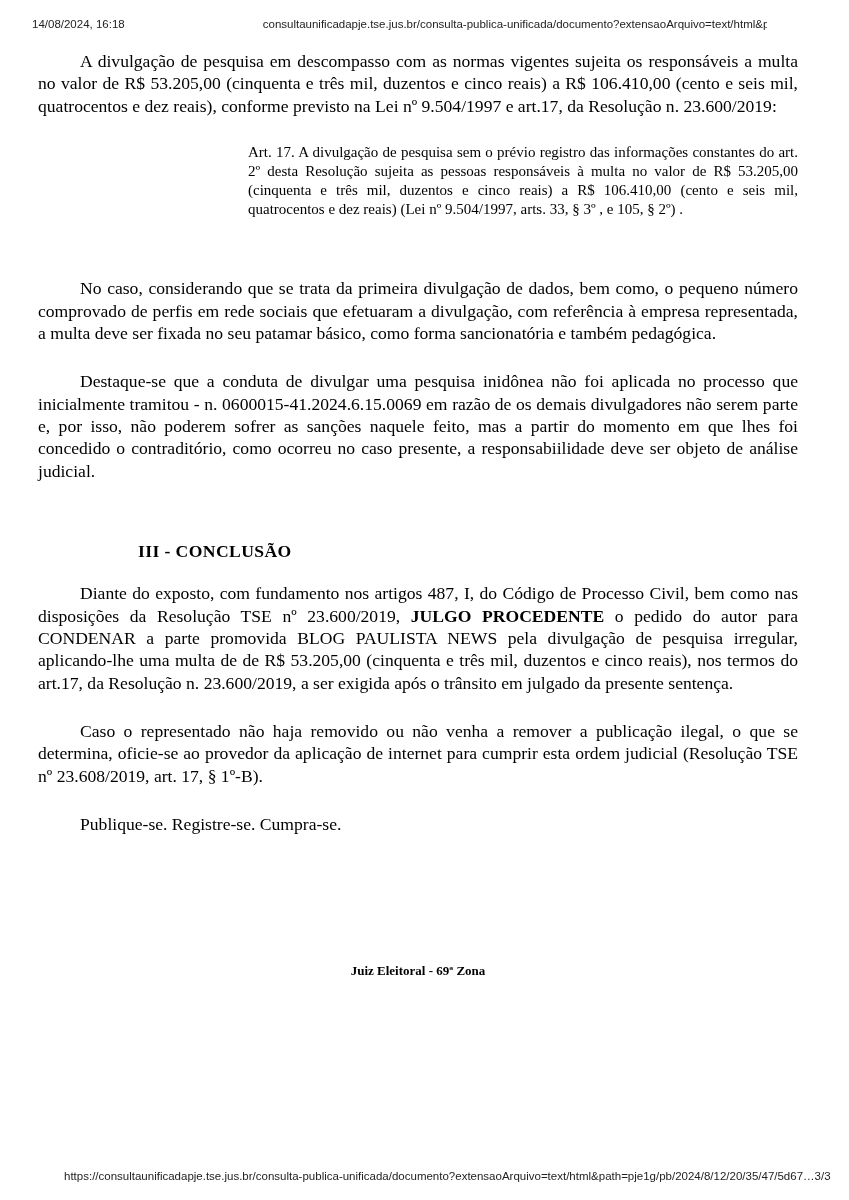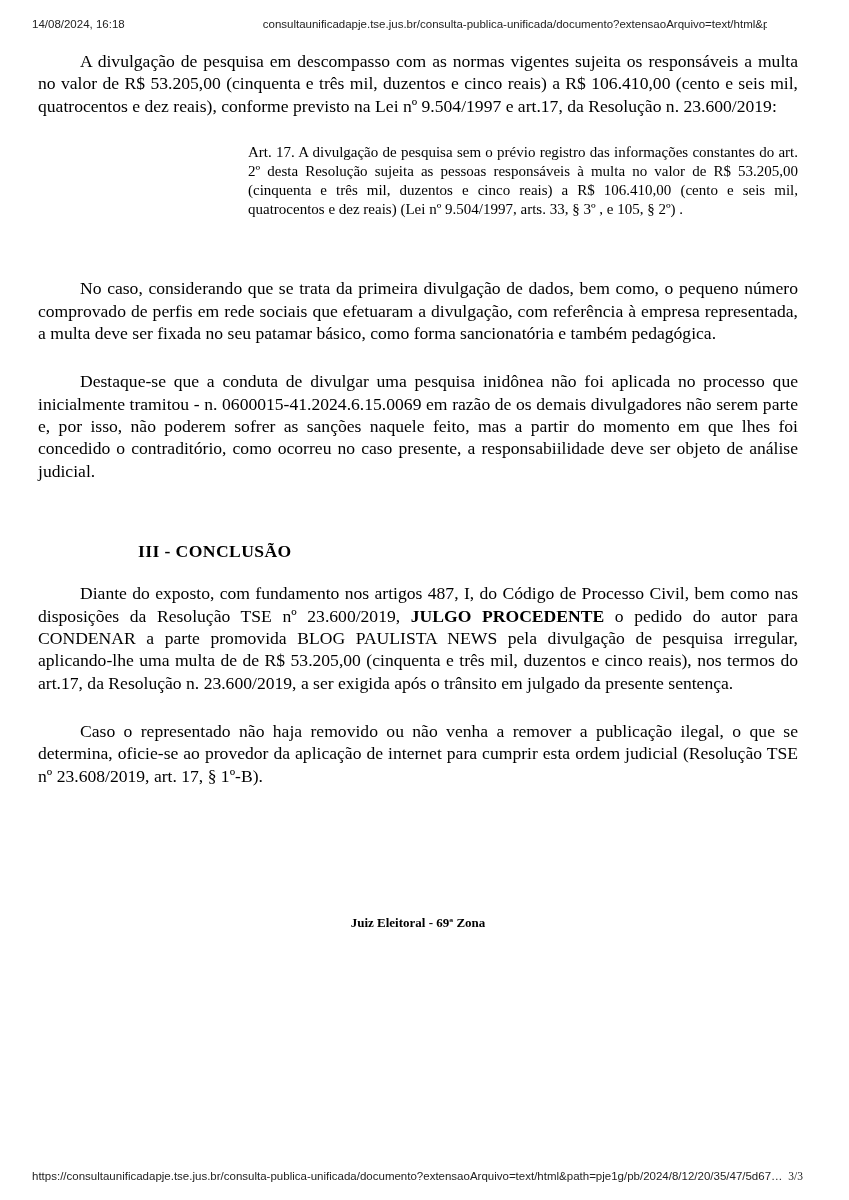--- a/index.html
+++ b/index.html
@@ -93,28 +93,28 @@
     bottom: 18px;
     left: 0;
     width: 849px;
     display: flex;
     align-items: baseline;
     font-family: "Liberation Sans", sans-serif;
     font-size: 11.5px;
     color: #222222;
   }
   .browser-footer .ftr-url {
+    margin-left: 32px;
     white-space: nowrap;
     padding-left: 32px;
   }
   .browser-footer .ftr-page {
     margin-left: auto;
     margin-right: 46px;
     white-space: nowrap;
-    font-family: Liberation Serif, serif;
   }
 </style>
 </head>
 <body>
 
 <div class="page">
 
   <div class="browser-header">
     <span class="hdr-date">14/08/2024, 16:18</span>
     <span class="hdr-url">consultaunificadapje.tse.jus.br/consulta-publica-unificada/documento?extensaoArquivo=text/html&amp;path=pje1g/pb/2024/8/12/2…</span>
@@ -136,20 +136,21 @@
 
     <h2 class="section-title">III - CONCLUSÃO</h2>
 
     <div style="height:20px"></div>
 
     <p class="para spacer-md"><span>Diante do exposto, com fundamento nos artigos 487, I, do Código de Processo Civil, bem como nas disposições da Resolução TSE nº 23.600/2019, </span><span class="strong">JULGO PROCEDENTE</span><span> o pedido do autor para CONDENAR a parte promovida BLOG PAULISTA NEWS pela divulgação de pesquisa irregular, aplicando-lhe uma multa de de R$ 53.205,00 (cinquenta e três mil, duzentos e cinco reais), nos termos do art.17, da Resolução n. 23.600/2019, a ser exigida após o trânsito em julgado da presente sentença.</span></p>
 
     <p class="para spacer-md">Caso o representado não haja removido ou não venha a remover a publicação ilegal, o que se determina, oficie-se ao provedor da aplicação de internet para cumprir esta ordem judicial (Resolução TSE nº 23.608/2019, art. 17, § 1º-B).</p>
 
 
+    <p class="para spacer-md">Publique-se. Registre-se. Cumpra-se.</p>
 
 
     <div style="height:78px"></div>
 
     <div class="sig-role">Juiz Eleitoral - 69ª Zona</div>
 
   </div>
 
   <div class="browser-footer">
     <span class="ftr-url">https://consultaunificadapje.tse.jus.br/consulta-publica-unificada/documento?extensaoArquivo=text/html&amp;path=pje1g/pb/2024/8/12/20/35/47/5d67…</span>

